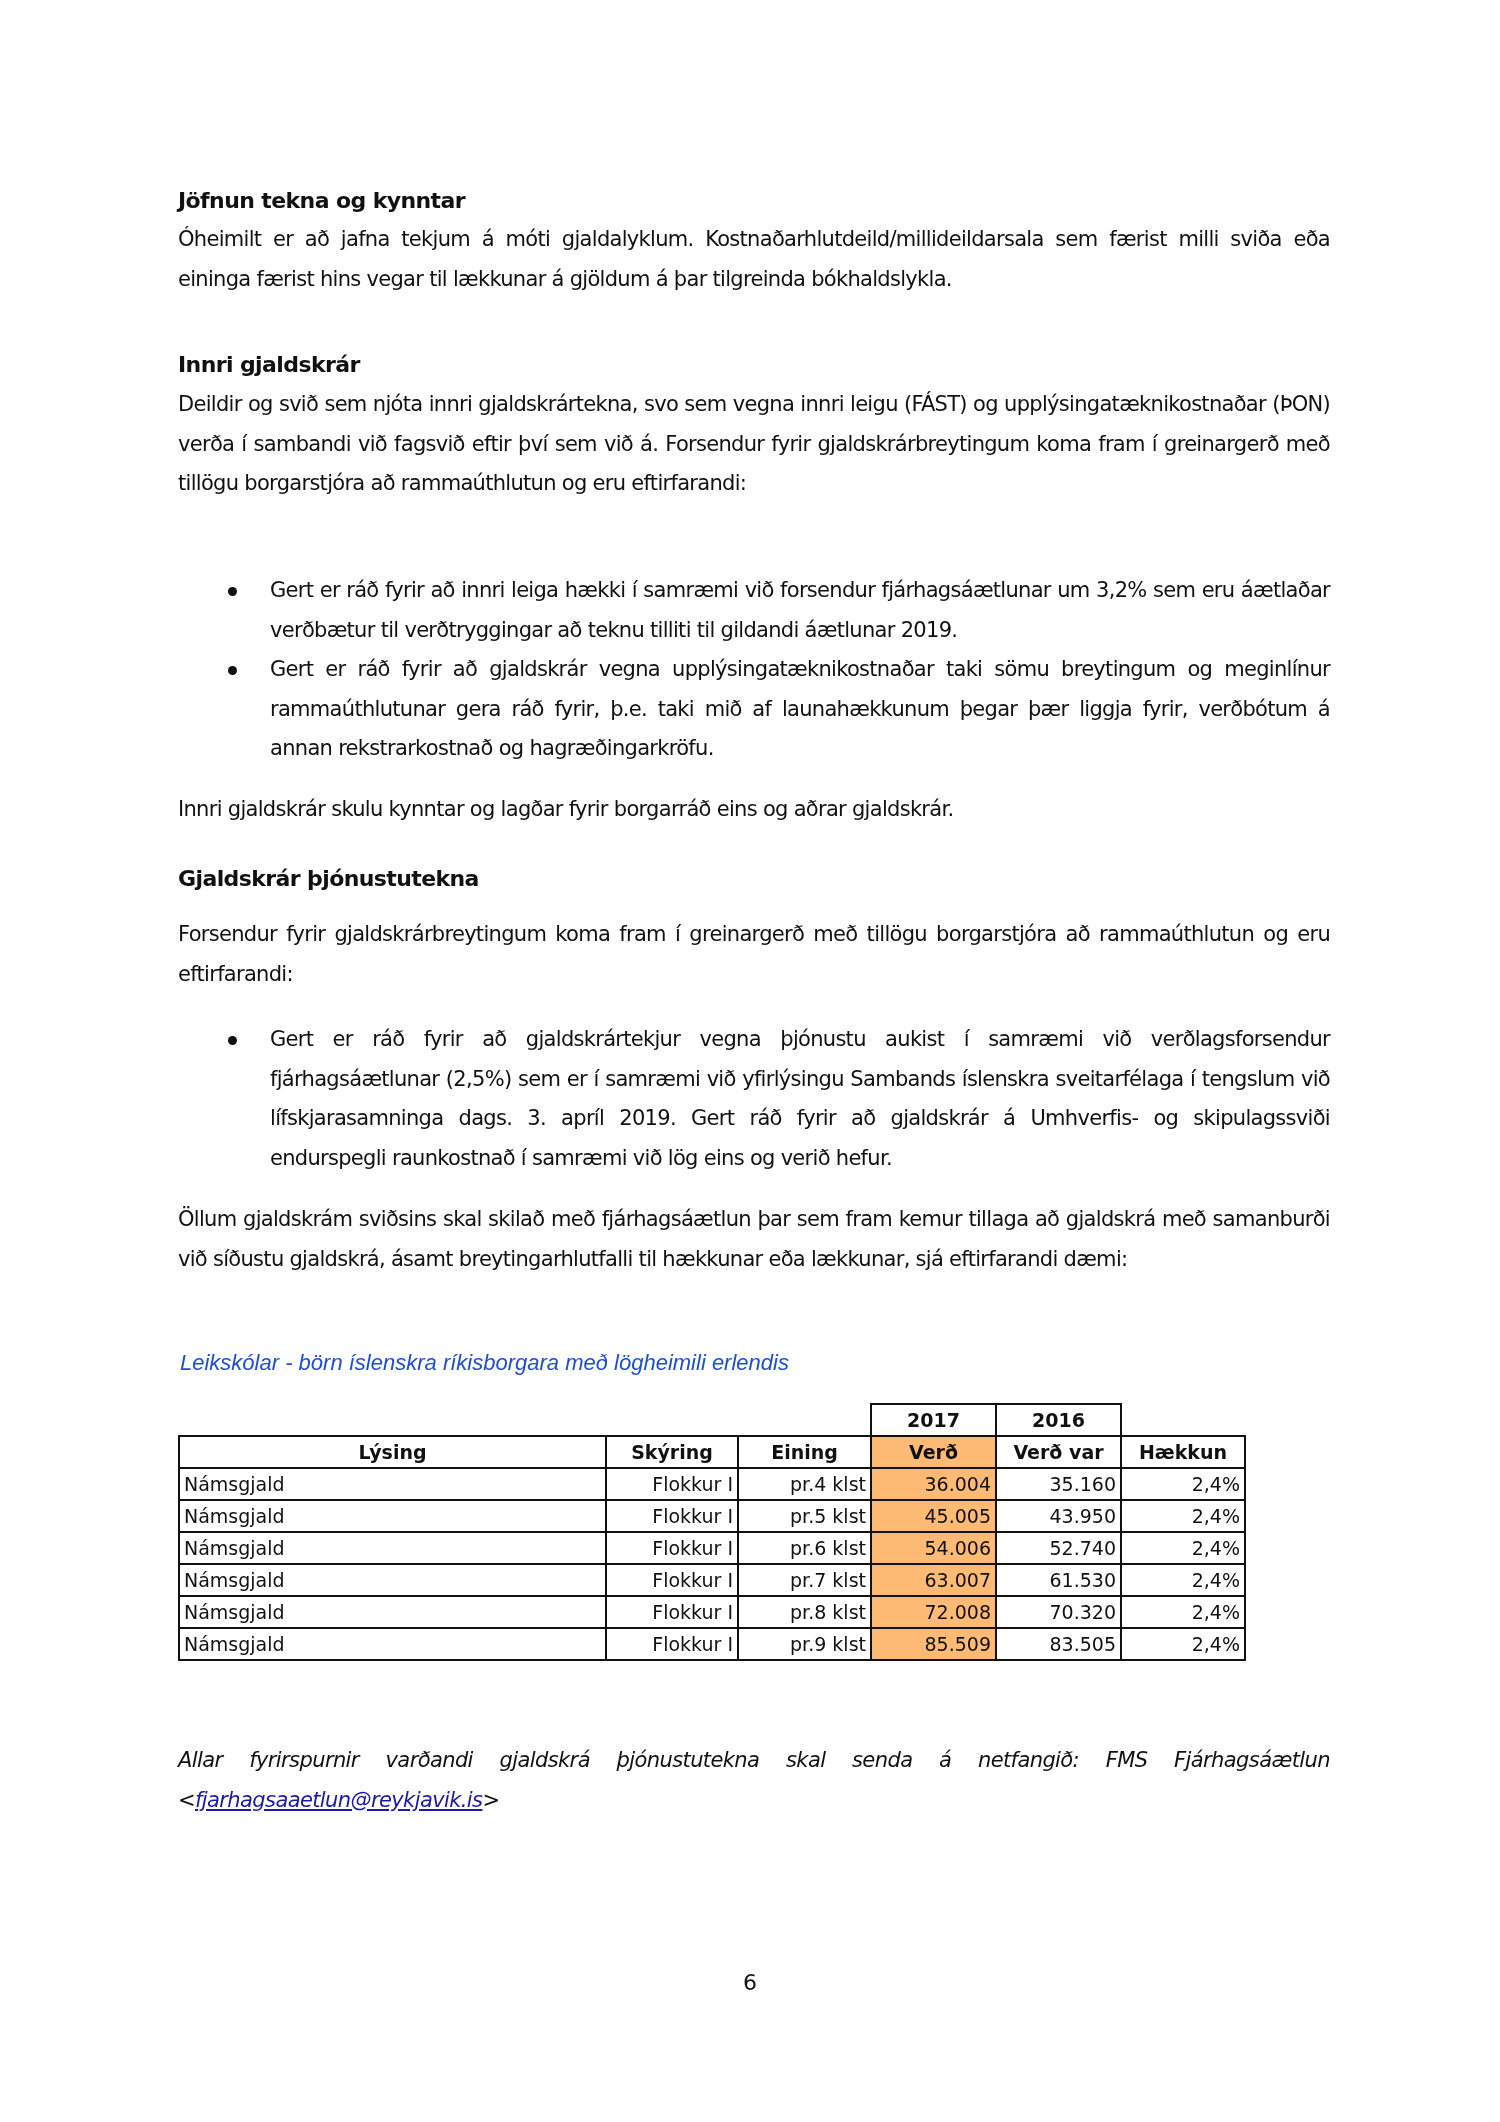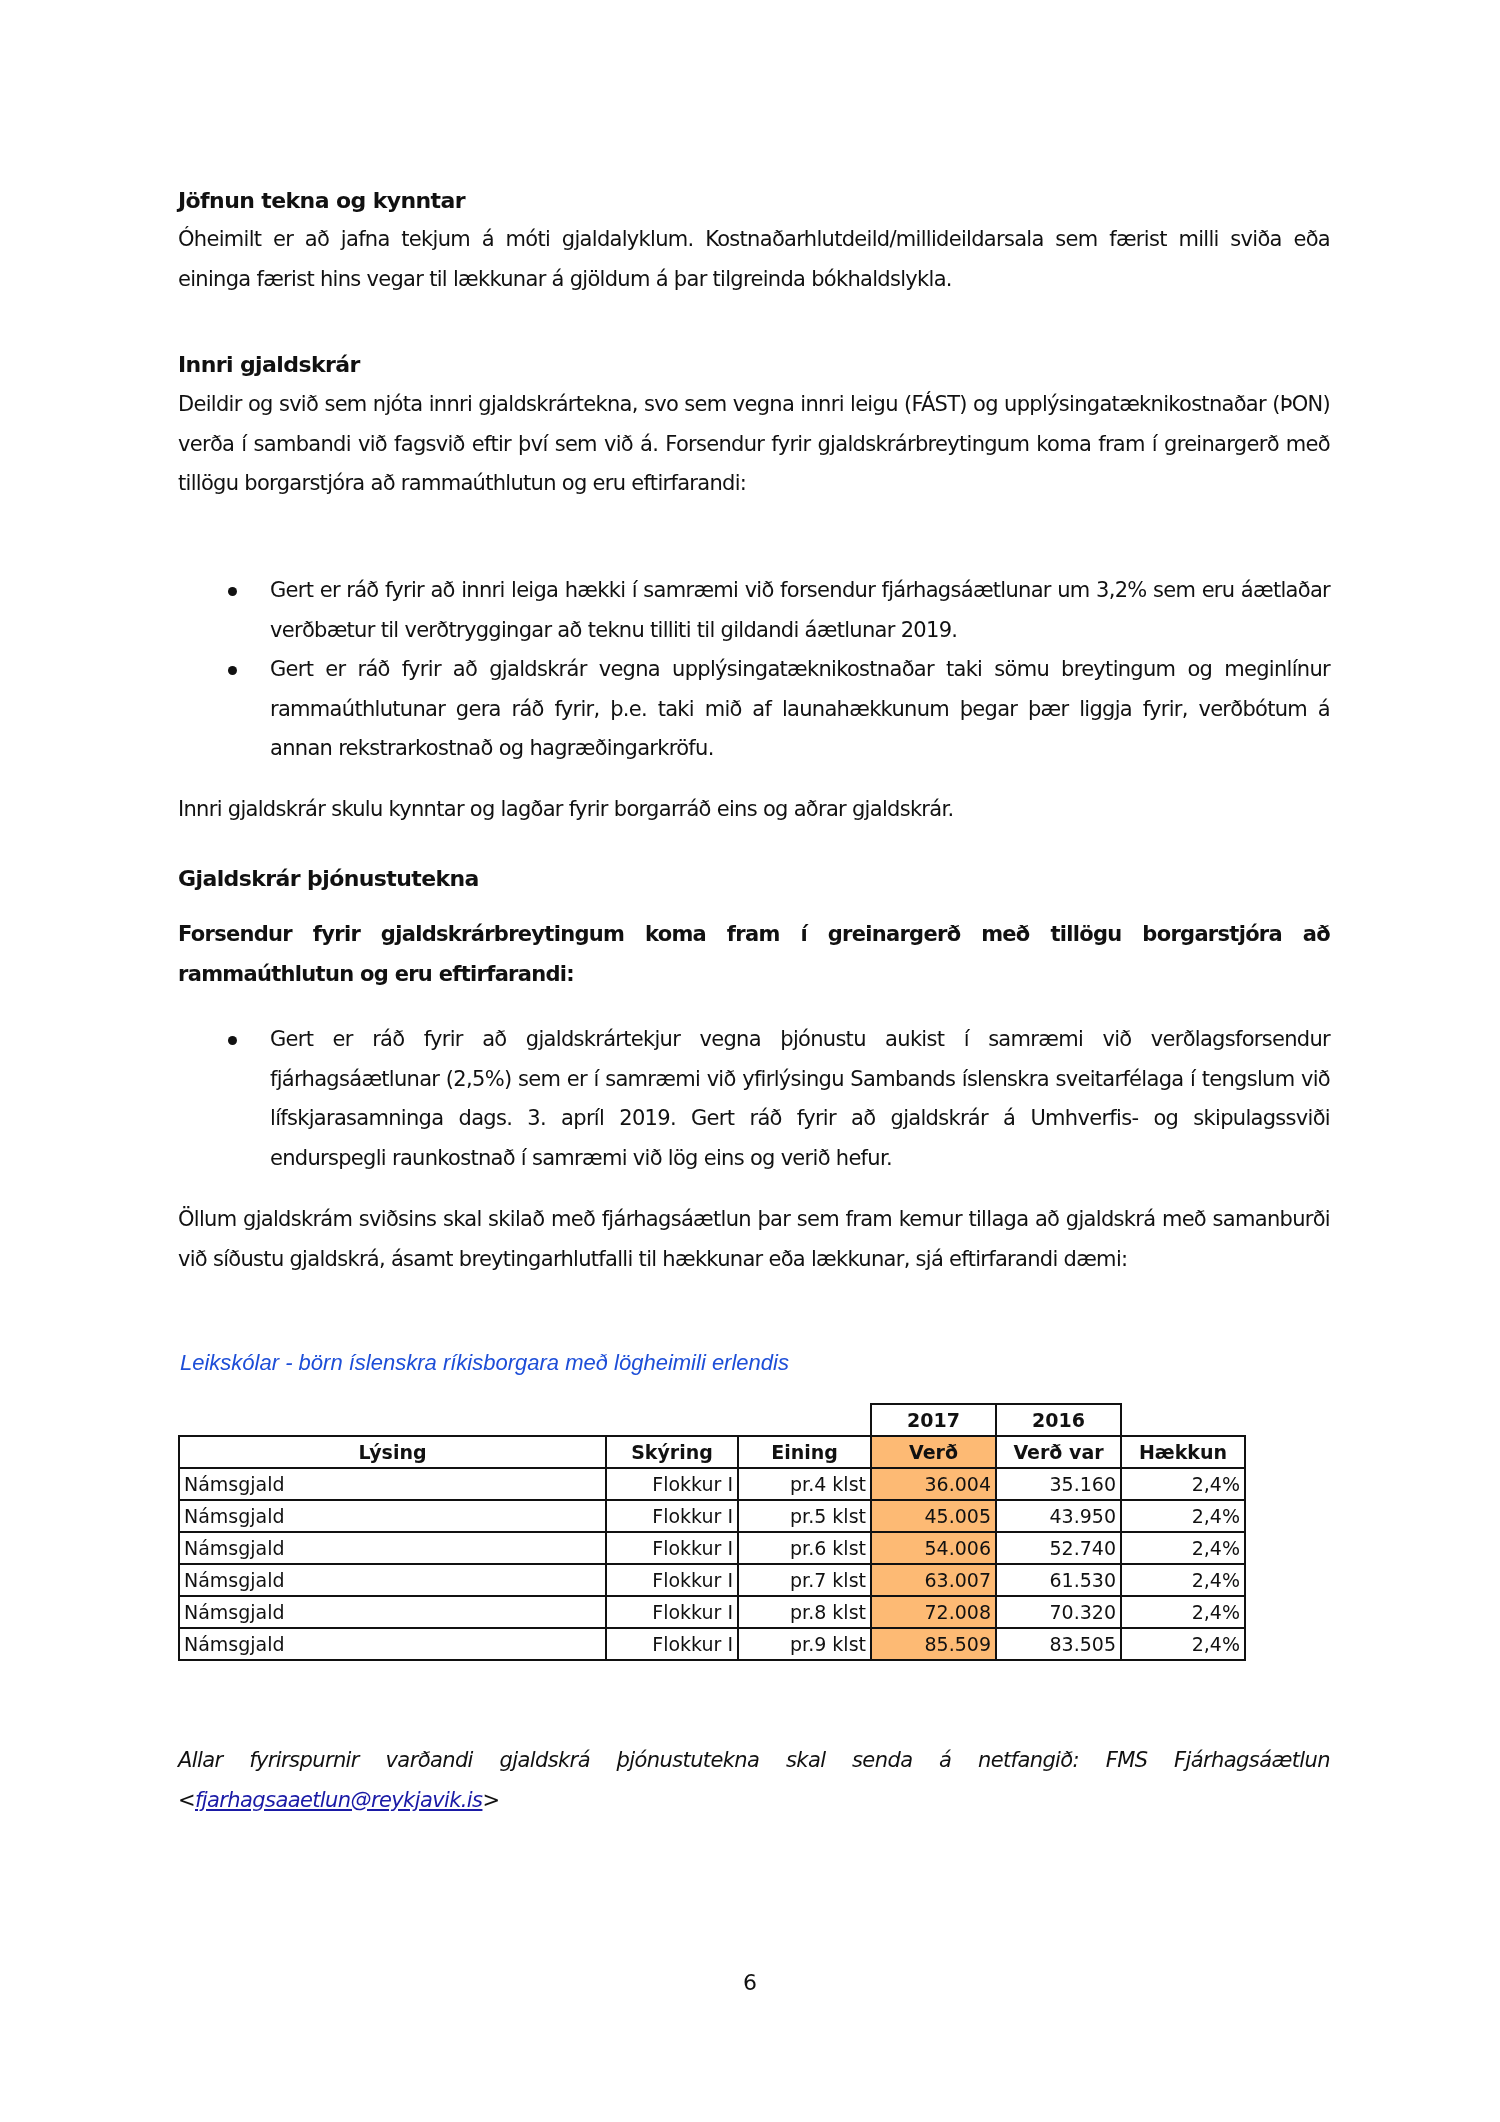--- a/index.html
+++ b/index.html
@@ -41,21 +41,21 @@
 
 <div class="blk h" style="top:350px;">Innri gjaldskrár</div>
 <div class="blk p" style="top:385px;">Deildir og svið sem njóta innri gjaldskrártekna, svo sem vegna innri leigu (FÁST) og upplýsingatæknikostnaðar (ÞON) verða í sambandi við fagsvið eftir því sem við á. Forsendur fyrir gjaldskrárbreytingum koma fram í greinargerð með tillögu borgarstjóra að rammaúthlutun og eru eftirfarandi:</div>
 <ul class="bl" style="top:571px;">
   <li><span class="dot"></span><span>Gert er ráð fyrir að innri leiga hækki í samræmi við forsendur fjárhagsáætlunar um 3,2% sem eru áætlaðar verðbætur til verðtryggingar að teknu tilliti til gildandi áætlunar 2019.</span></li>
   <li><span class="dot"></span><span>Gert er ráð fyrir að gjaldskrár vegna upplýsingatæknikostnaðar taki sömu breytingum og meginlínur rammaúthlutunar gera ráð fyrir, þ.e. taki mið af launahækkunum þegar þær liggja fyrir, verðbótum á annan rekstrarkostnað og hagræðingarkröfu.</span></li>
 </ul>
 <div class="blk p nojust" style="top:790px;">Innri gjaldskrár skulu kynntar og lagðar fyrir borgarráð eins og aðrar gjaldskrár.</div>
 
 <div class="blk h" style="top:828px;margin-top:36px;">Gjaldskrár þjónustutekna</div>
-<div class="blk p" style="top:915px;font-weight:bold;">Forsendur fyrir gjaldskrárbreytingum koma fram í greinargerð með tillögu borgarstjóra að rammaúthlutun og eru eftirfarandi:</div>
+<div class="blk p" style="top:915px;">Forsendur fyrir gjaldskrárbreytingum koma fram í greinargerð með tillögu borgarstjóra að rammaúthlutun og eru eftirfarandi:</div>
 <ul class="bl" style="top:1020px;">
   <li><span class="dot"></span><span>Gert er ráð fyrir að gjaldskrártekjur vegna þjónustu aukist í samræmi við verðlagsforsendur fjárhagsáætlunar (2,5%) sem er í samræmi við yfirlýsingu Sambands íslenskra sveitarfélaga í tengslum við lífskjarasamninga dags. 3. apríl 2019. Gert ráð fyrir að gjaldskrár á Umhverfis- og skipulagssviði endurspegli raunkostnað í samræmi við lög eins og verið hefur.</span></li>
 </ul>
 <div class="blk p" style="top:1200px;">Öllum gjaldskrám sviðsins skal skilað með fjárhagsáætlun þar sem fram kemur tillaga að gjaldskrá með samanburði við síðustu gjaldskrá, ásamt breytingarhlutfalli til hækkunar eða lækkunar, sjá eftirfarandi dæmi:</div>
 
 <div class="caption">Leikskólar - börn íslenskra ríkisborgara með lögheimili erlendis</div>
 
 <table class="fee">
   <tbody>
       <tr>

